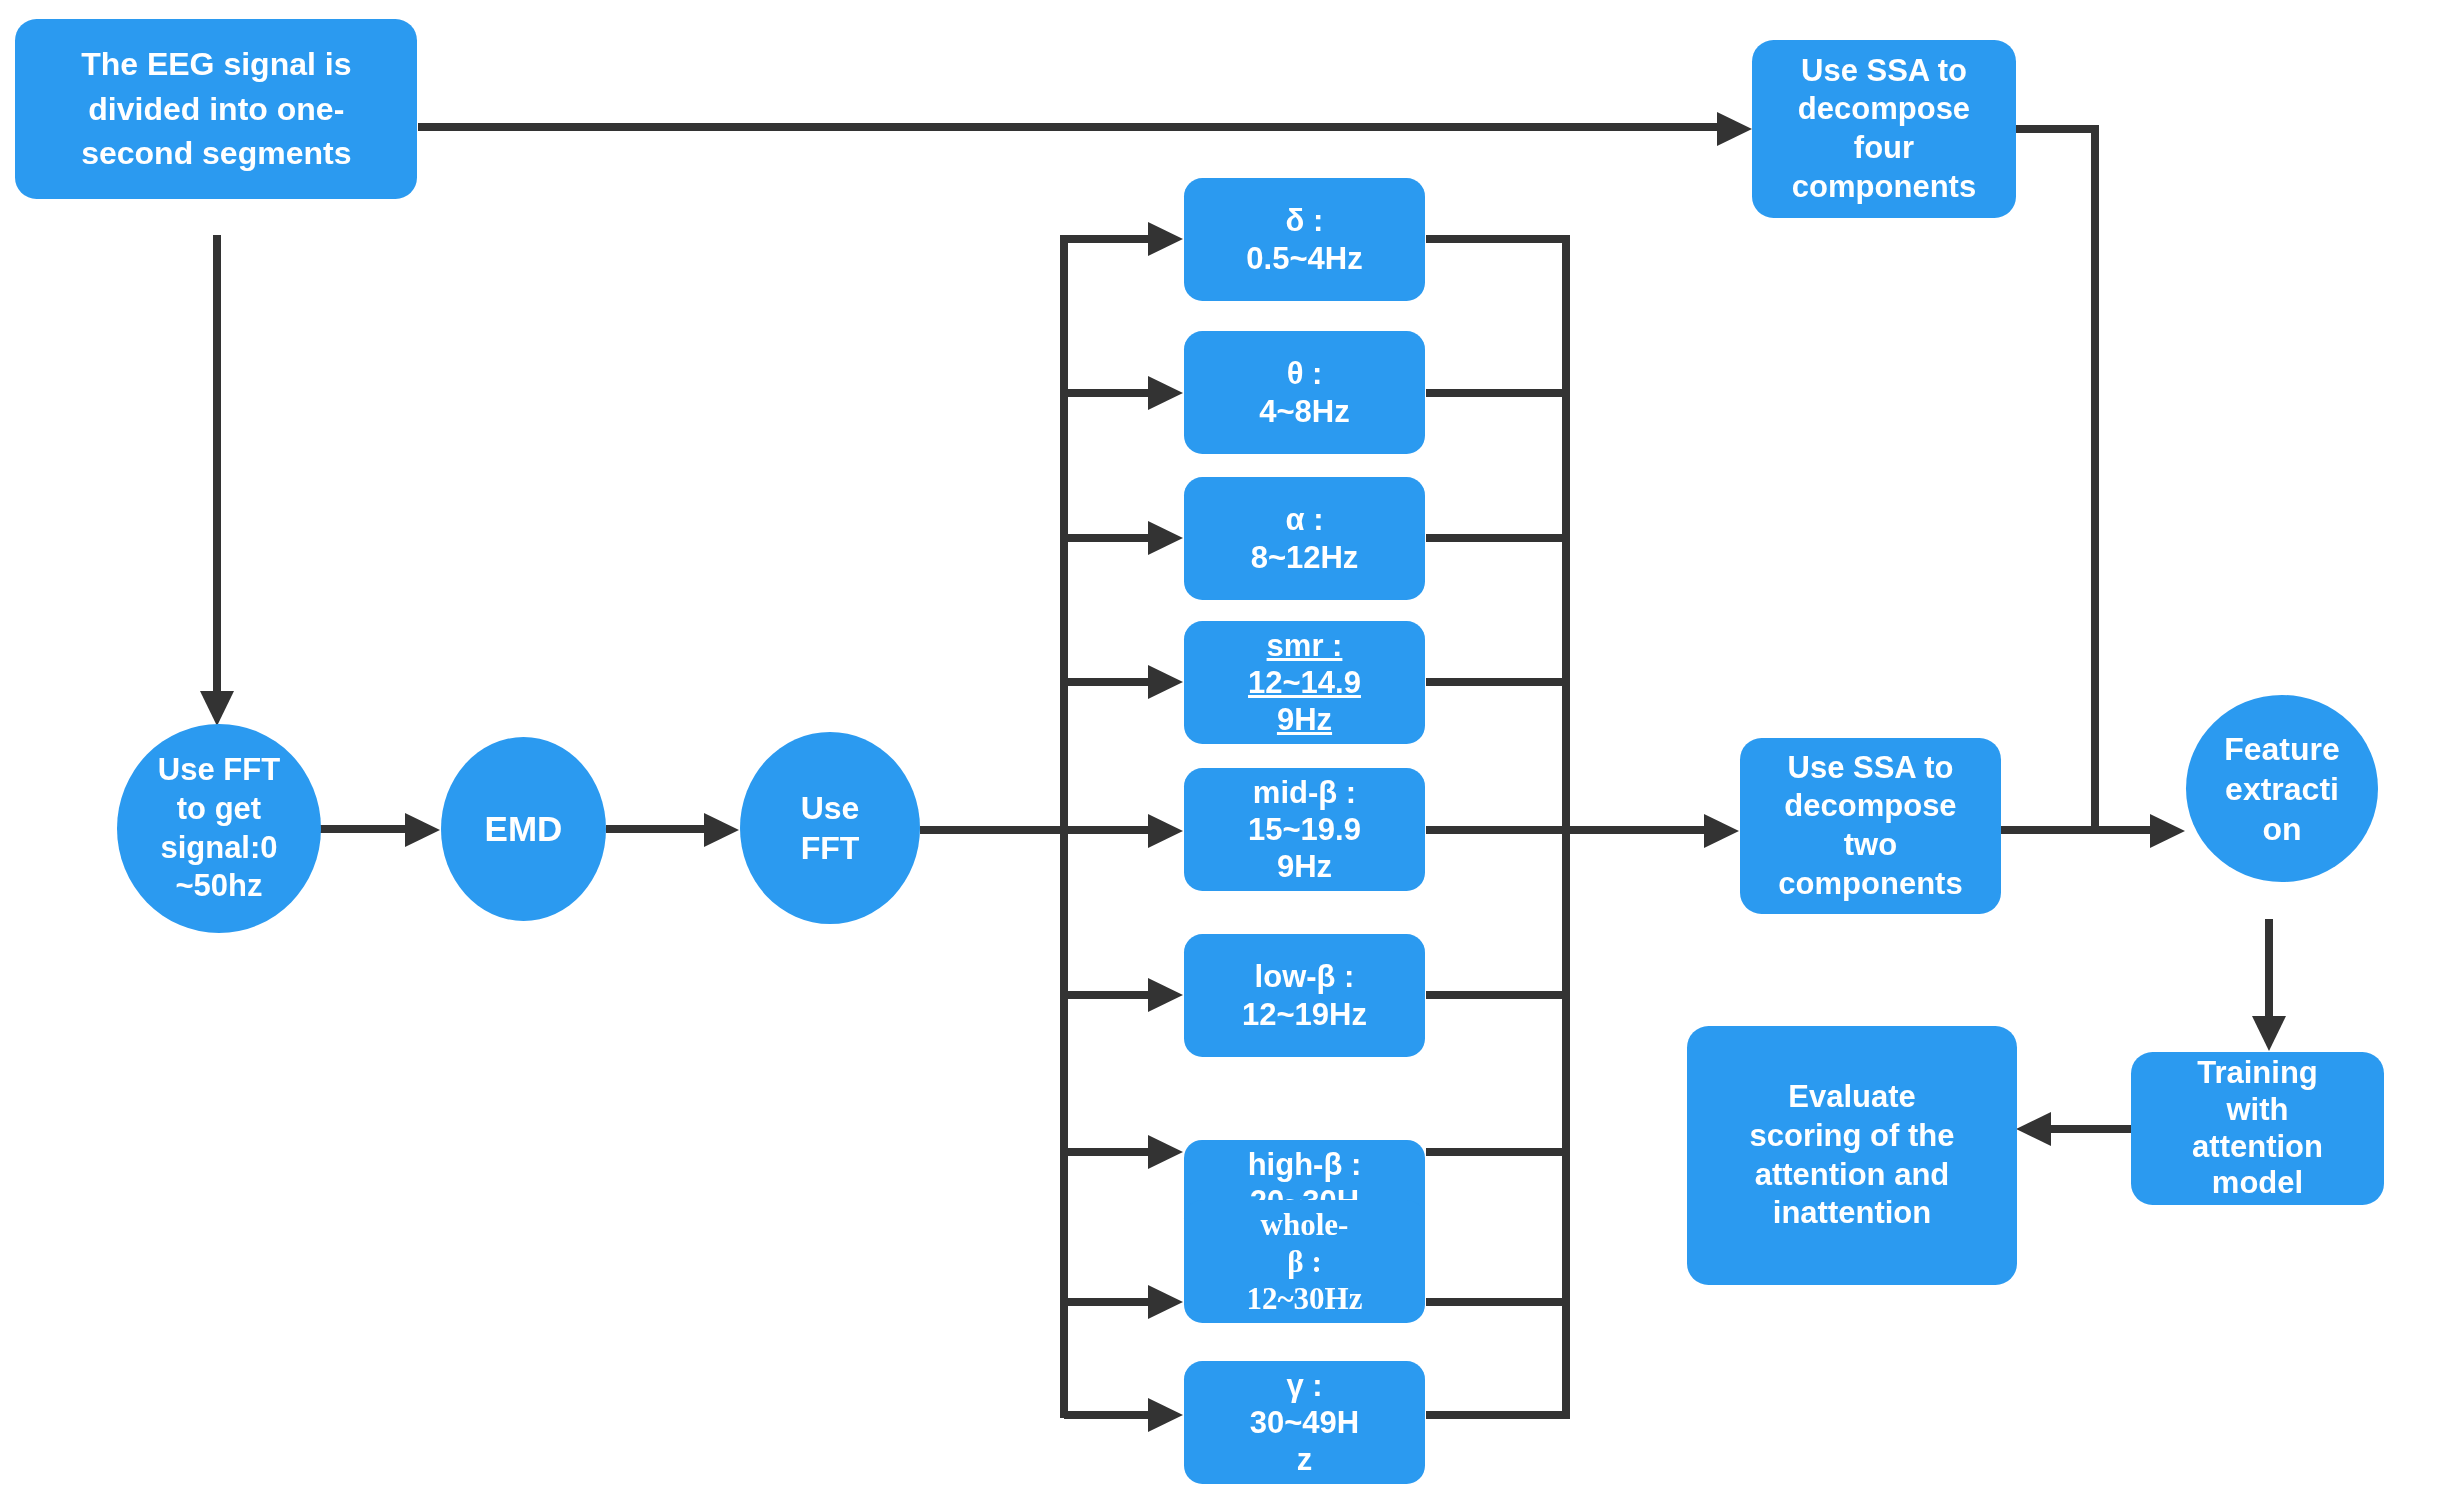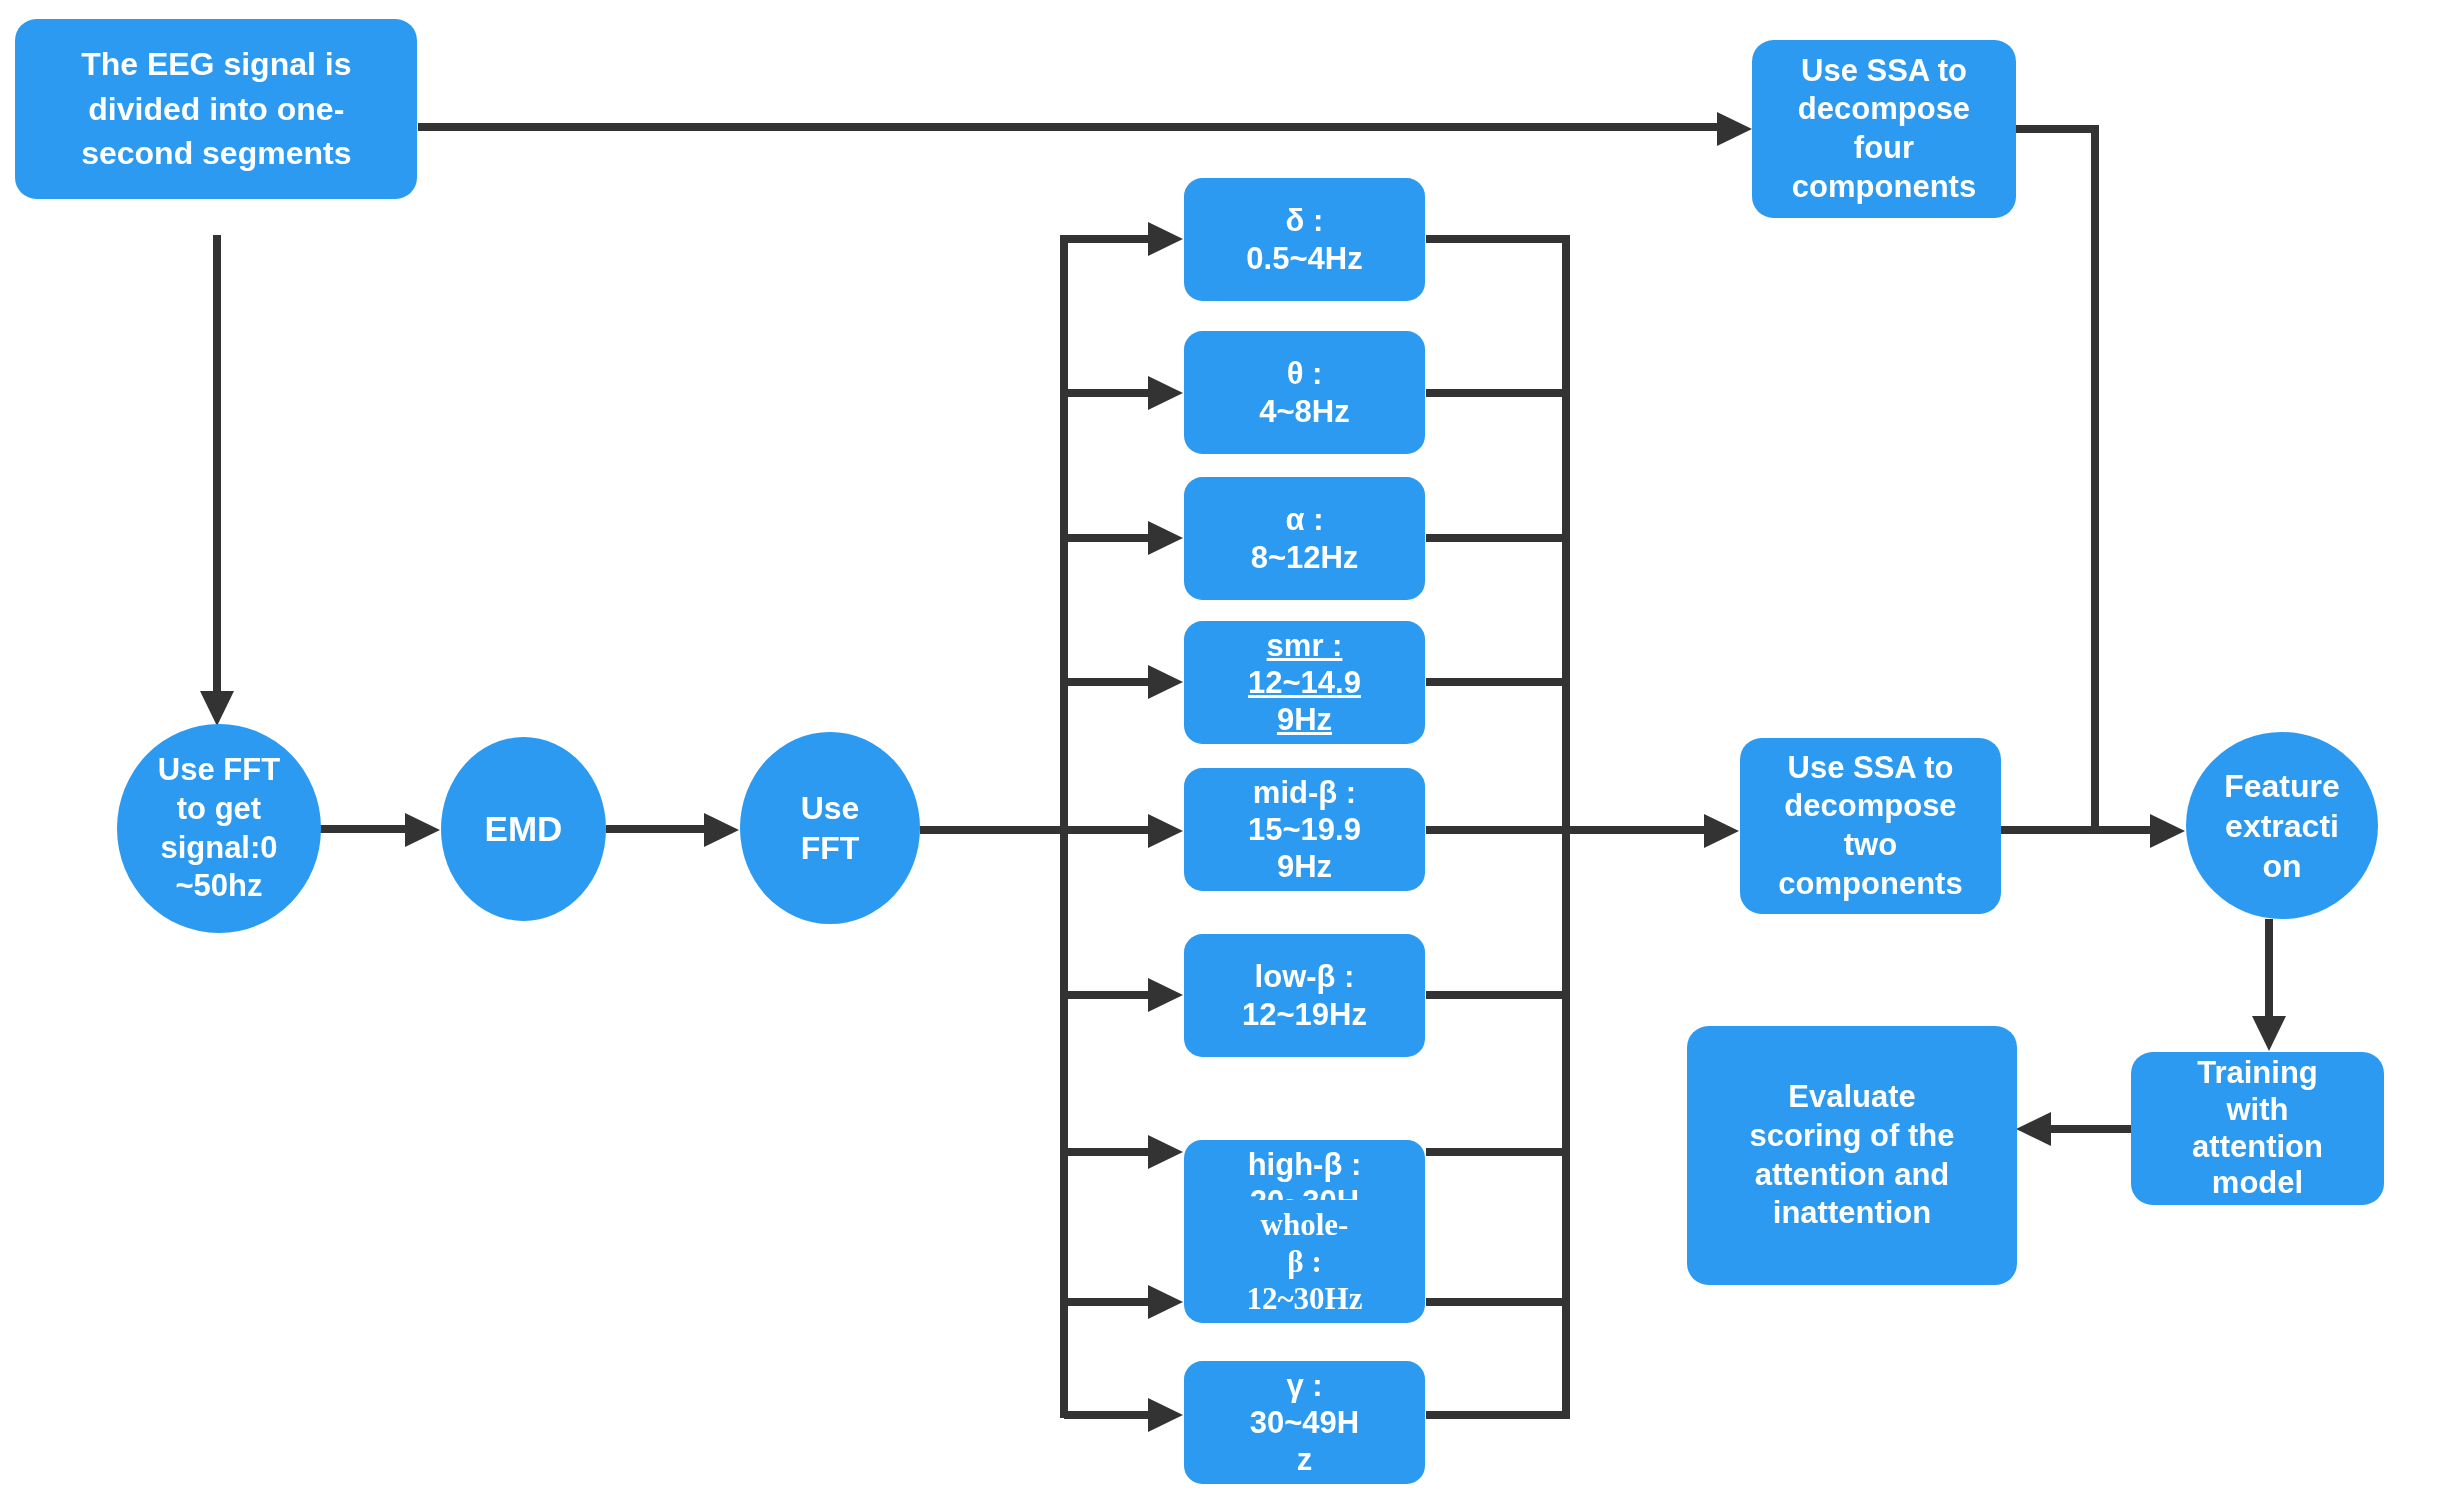--- a/index.html
+++ b/index.html
@@ -134,21 +134,21 @@
   <div class="node rect" style="left:1752px;top:40px;width:264px;height:178px;">Use SSA to
 decompose
 four
 components</div>
 
   <div class="node rect" style="left:1740px;top:738px;width:261px;height:176px;">Use SSA to
 decompose
 two
 components</div>
 
-  <div class="node ellipse" style="left:2186px;top:732px;width:192px;height:187px;font-size:32px;">Feature
+  <div class="node ellipse" style="left:2186px;top:695px;width:192px;height:187px;font-size:32px;">Feature
 extracti
 on</div>
 
   <div class="node rect" style="left:2131px;top:1052px;width:253px;height:153px;line-height:1.18;">Training
 with
 attention
 model</div>
 
   <div class="node rect" style="left:1687px;top:1026px;width:330px;height:259px;">Evaluate
 scoring of the

